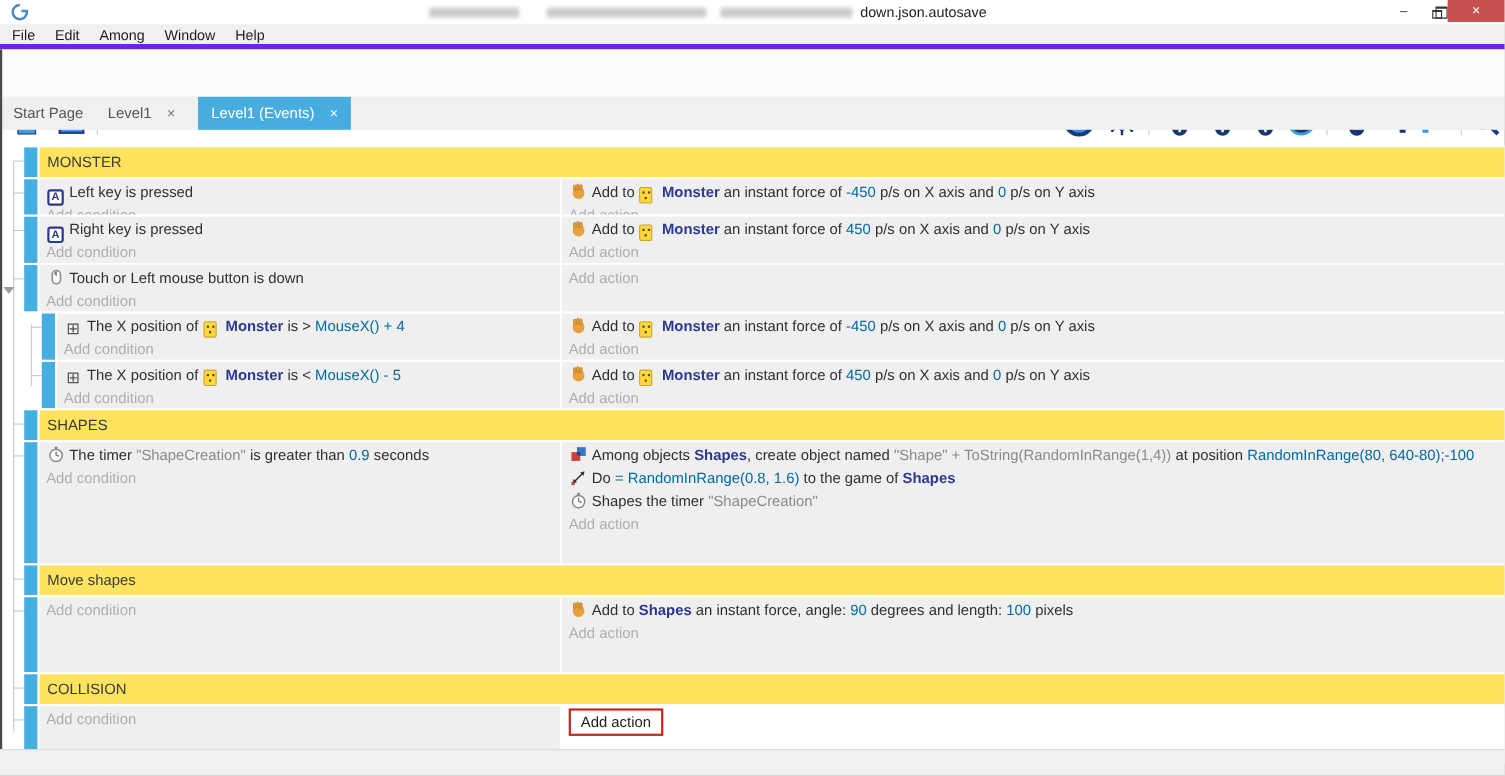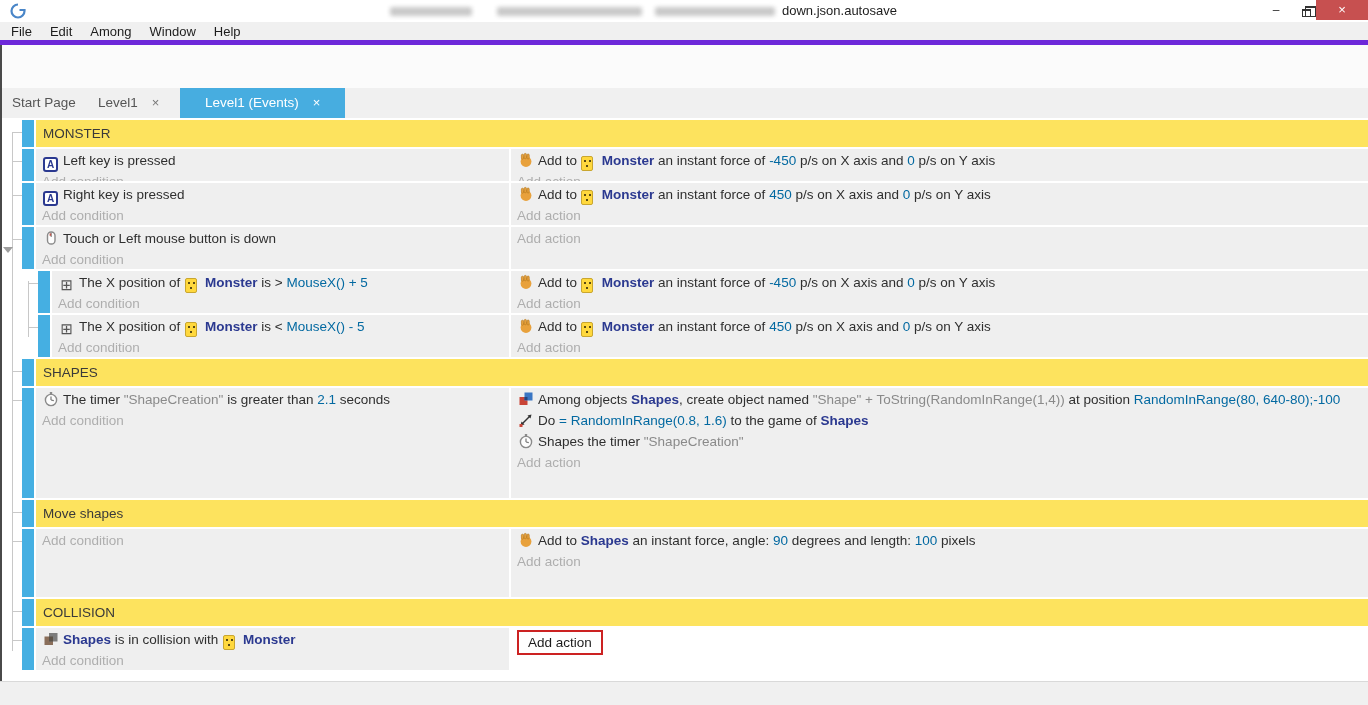--- a/index.html
+++ b/index.html
@@ -26,25 +26,25 @@
   
   .toolbar { position:absolute; left:0; top:45px; width:1368px; height:43px; background:#fbfbfb; }
   .tool { position:absolute; top:50px; width:30px; height:30px; }
   .tool svg { width:30px; height:30px; }
   .tdiv { position:absolute; top:52px; width:1px; height:26px; background:#ccc; }
 
   
   .tabbar { position:absolute; left:0; top:88px; width:1368px; height:30px; background:#f0f0f0; }
   .tab { position:absolute; top:0; height:30px; line-height:30px; font-size:13.5px; color:#555; }
   .tab .x { color:#777; margin-left:14px; font-size:13px; }
-  .tab.active { background:#47ade0; color:#fff; padding:0 25px; }
+  .tab.active { background:#47ade0; color:#fff; padding:0 12px; }
   .tab.active .x { color:#fff; }
 
   
-  .sheet { position:absolute; left:0; top:118px; width:1368px; height:563px; background:#fff; overflow:hidden; }
+  .sheet { position:absolute; left:0; top:132px; width:1368px; height:563px; background:#fff; overflow:hidden; }
   .row { position:relative; display:flex; margin-bottom:2px; }
   .rail { position:relative; flex:0 0 36px; }
   .rail.sub { flex:0 0 52px; }
   .bar { position:absolute; top:0; bottom:0; width:12px; background:#45afe2; }
   .rail .bar { left:22px; } .rail.sub .bar { left:38px; }
   .stub { position:absolute; top:12px; height:1px; background:#c8c8c8; }
   .rail .stub { left:12px; width:10px; } .rail.sub .stub { left:28px; width:10px; }
   .grp-band { flex:1 1 auto; background:#fde35e; font-size:13.5px; color:#3a3a3a; line-height:27px; padding-left:7px; }
   .cell { background:#efefef; padding:1px 6px 0 6px; overflow:hidden; }
   .cond { flex:0 0 473px; } .rail.sub ~ .cond { flex-basis:457px; }
@@ -251,21 +251,21 @@
           <div class="cell act">
             <div class="ph">Add action</div>
           </div>
         </div>
         <div class="row" style="height: 42px;">
           <div class="rail sub">
             <div class="stub"></div>
             <div class="bar"></div>
           </div>
           <div class="cell cond" style="flex-basis: 457px;">
-            <div class="line"><span class="ic"><span class="ic-pos">⊞</span></span><span class="seg-p">The X position of </span><span class="ic"><span class="ic-monster"><i></i></span></span><span class="seg-o">Monster</span><span class="seg-p"> is &gt; </span><span class="seg-e">MouseX() + 5</span></div>
+            <div class="line"><span class="ic"><span class="ic-pos">⊞</span></span><span class="seg-p">The X position of </span><span class="ic"><span class="ic-monster"><i></i></span></span><span class="seg-o">Monster</span><span class="seg-p"> is &gt; </span><span class="seg-e">MouseX() + 4</span></div>
             <div class="ph">Add condition</div>
           </div>
           <div class="gap"></div>
           <div class="cell act">
             <div class="line"><span class="ic"><svg viewBox="0 0 16 16">
                   <circle cx="8" cy="9.5" r="5.4" fill="#e8a13c"></circle>
                   <rect x="3.4" y="2.2" width="2.2" height="5" rx="1.1" fill="#e8a13c" stroke="#b97c22" stroke-width=".7"></rect>
                   <rect x="6.2" y="1.4" width="2.2" height="5.4" rx="1.1" fill="#e8a13c" stroke="#b97c22" stroke-width=".7"></rect>
                   <rect x="9" y="2" width="2.2" height="5" rx="1.1" fill="#e8a13c" stroke="#b97c22" stroke-width=".7"></rect>
                 </svg></span><span class="seg-p">Add to </span><span class="ic"><span class="ic-monster"><i></i></span></span><span class="seg-o">Monster</span><span class="seg-p"> an instant force of </span><span class="seg-e">-450</span><span class="seg-p"> p/s on X axis and </span><span class="seg-e">0</span><span class="seg-p"> p/s on Y axis</span></div>
@@ -303,21 +303,21 @@
           <div class="rail">
             <div class="stub"></div>
             <div class="bar"></div>
           </div>
           <div class="cell cond" style="flex-basis: 473px;">
             <div class="line"><span class="ic"><svg viewBox="0 0 16 16">
                   <circle cx="8" cy="9" r="5.6" fill="#fdfdfd" stroke="#8a8a8a" stroke-width="1.4"></circle>
                   <rect x="6.8" y="1" width="2.4" height="2" fill="#8a8a8a"></rect>
                   <line x1="8" y1="9" x2="8" y2="5.4" stroke="#777" stroke-width="1.2"></line>
                   <line x1="8" y1="9" x2="10.8" y2="9.6" stroke="#777" stroke-width="1.2"></line>
-                </svg></span><span class="seg-p">The timer </span><span class="seg-q">"ShapeCreation"</span><span class="seg-p"> is greater than </span><span class="seg-e">2.1</span><span class="seg-p"> seconds</span></div>
+                </svg></span><span class="seg-p">The timer </span><span class="seg-q">"ShapeCreation"</span><span class="seg-p"> is greater than </span><span class="seg-e">0.9</span><span class="seg-p"> seconds</span></div>
             <div class="ph">Add condition</div>
           </div>
           <div class="gap"></div>
           <div class="cell act">
             <div class="line"><span class="ic"><svg viewBox="0 0 16 16">
                   <rect x="1.5" y="6" width="8" height="8" fill="#c94437"></rect>
                   <rect x="6.5" y="1.5" width="8" height="8" fill="#3a76c4"></rect>
                   <rect x="6.5" y="6" width="3" height="3" fill="#27447c"></rect>
                 </svg></span><span class="seg-p">Among objects </span><span class="seg-o">Shapes</span><span class="seg-p">, create object named </span><span class="seg-q">"Shape" + ToString(RandomInRange(1,4))</span><span class="seg-p"> at position </span><span class="seg-e">RandomInRange(80, 640-80);-100</span></div>
             <div class="line"><span class="ic"><svg viewBox="0 0 16 16">
@@ -367,25 +367,20 @@
             <div class="bar"></div>
           </div>
           <div class="grp-band">COLLISION</div>
         </div>
         <div class="row" style="height: 42px;">
           <div class="rail">
             <div class="stub"></div>
             <div class="bar"></div>
           </div>
           <div class="cell cond" style="flex-basis: 473px;">
-            <div class="line"><span class="ic"><svg viewBox="0 0 16 16">
-                  <rect x="1.5" y="5.5" width="8.5" height="8.5" fill="#8a6e5a"></rect>
-                  <rect x="6" y="2" width="8.5" height="8.5" fill="#7d7d7d"></rect>
-                  <rect x="6" y="5.5" width="4" height="5" fill="#5d5348"></rect>
-                </svg></span><span class="seg-o">Shapes</span><span class="seg-p"> is in collision with </span><span class="ic"><span class="ic-monster"><i></i></span></span><span class="seg-o">Monster</span></div>
             <div class="ph">Add condition</div>
           </div>
           <div class="gap"></div>
           <div class="cell act white"><div class="ph boxed">Add action</div></div>
         </div>
       </div>
   </div>
 
   <div class="left-edge"></div>
   <div class="bottom-strip"></div>

